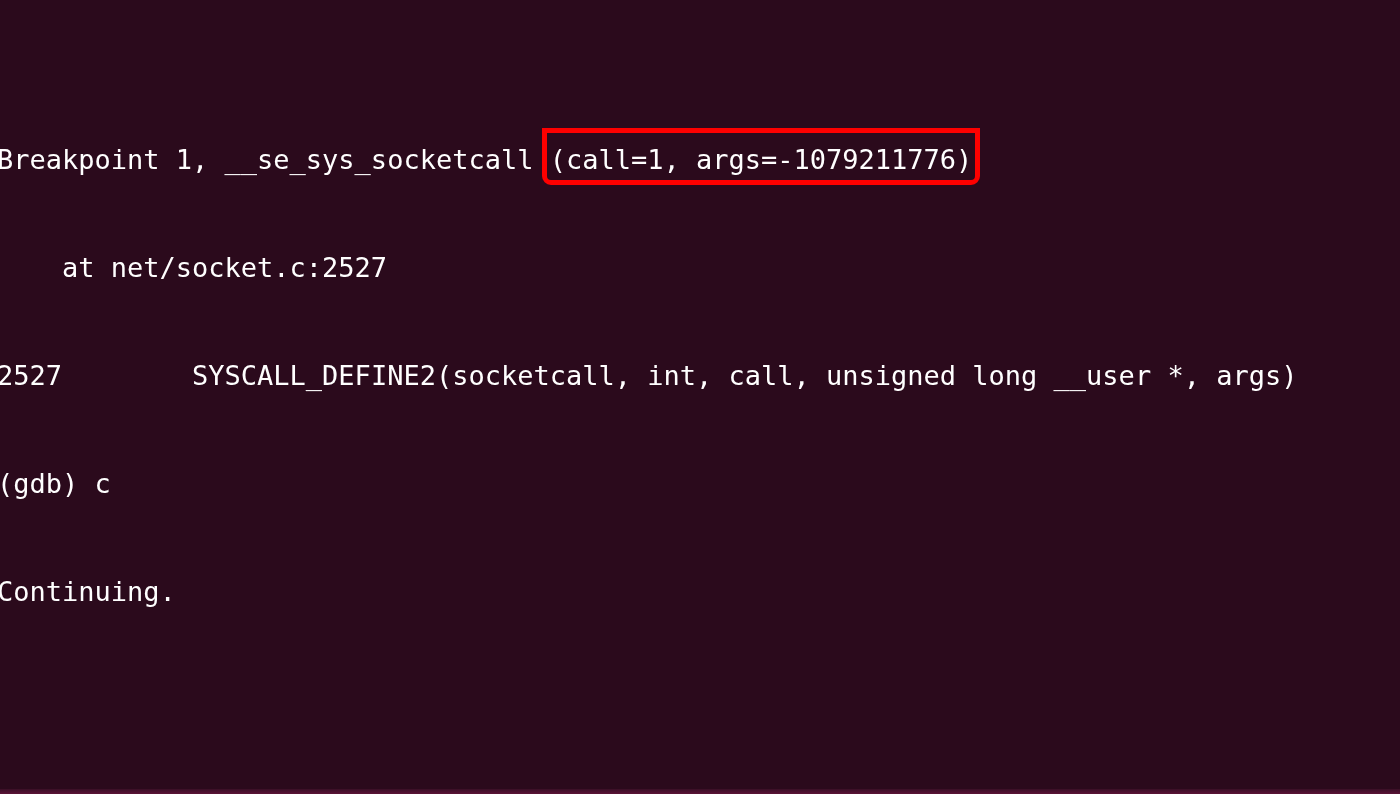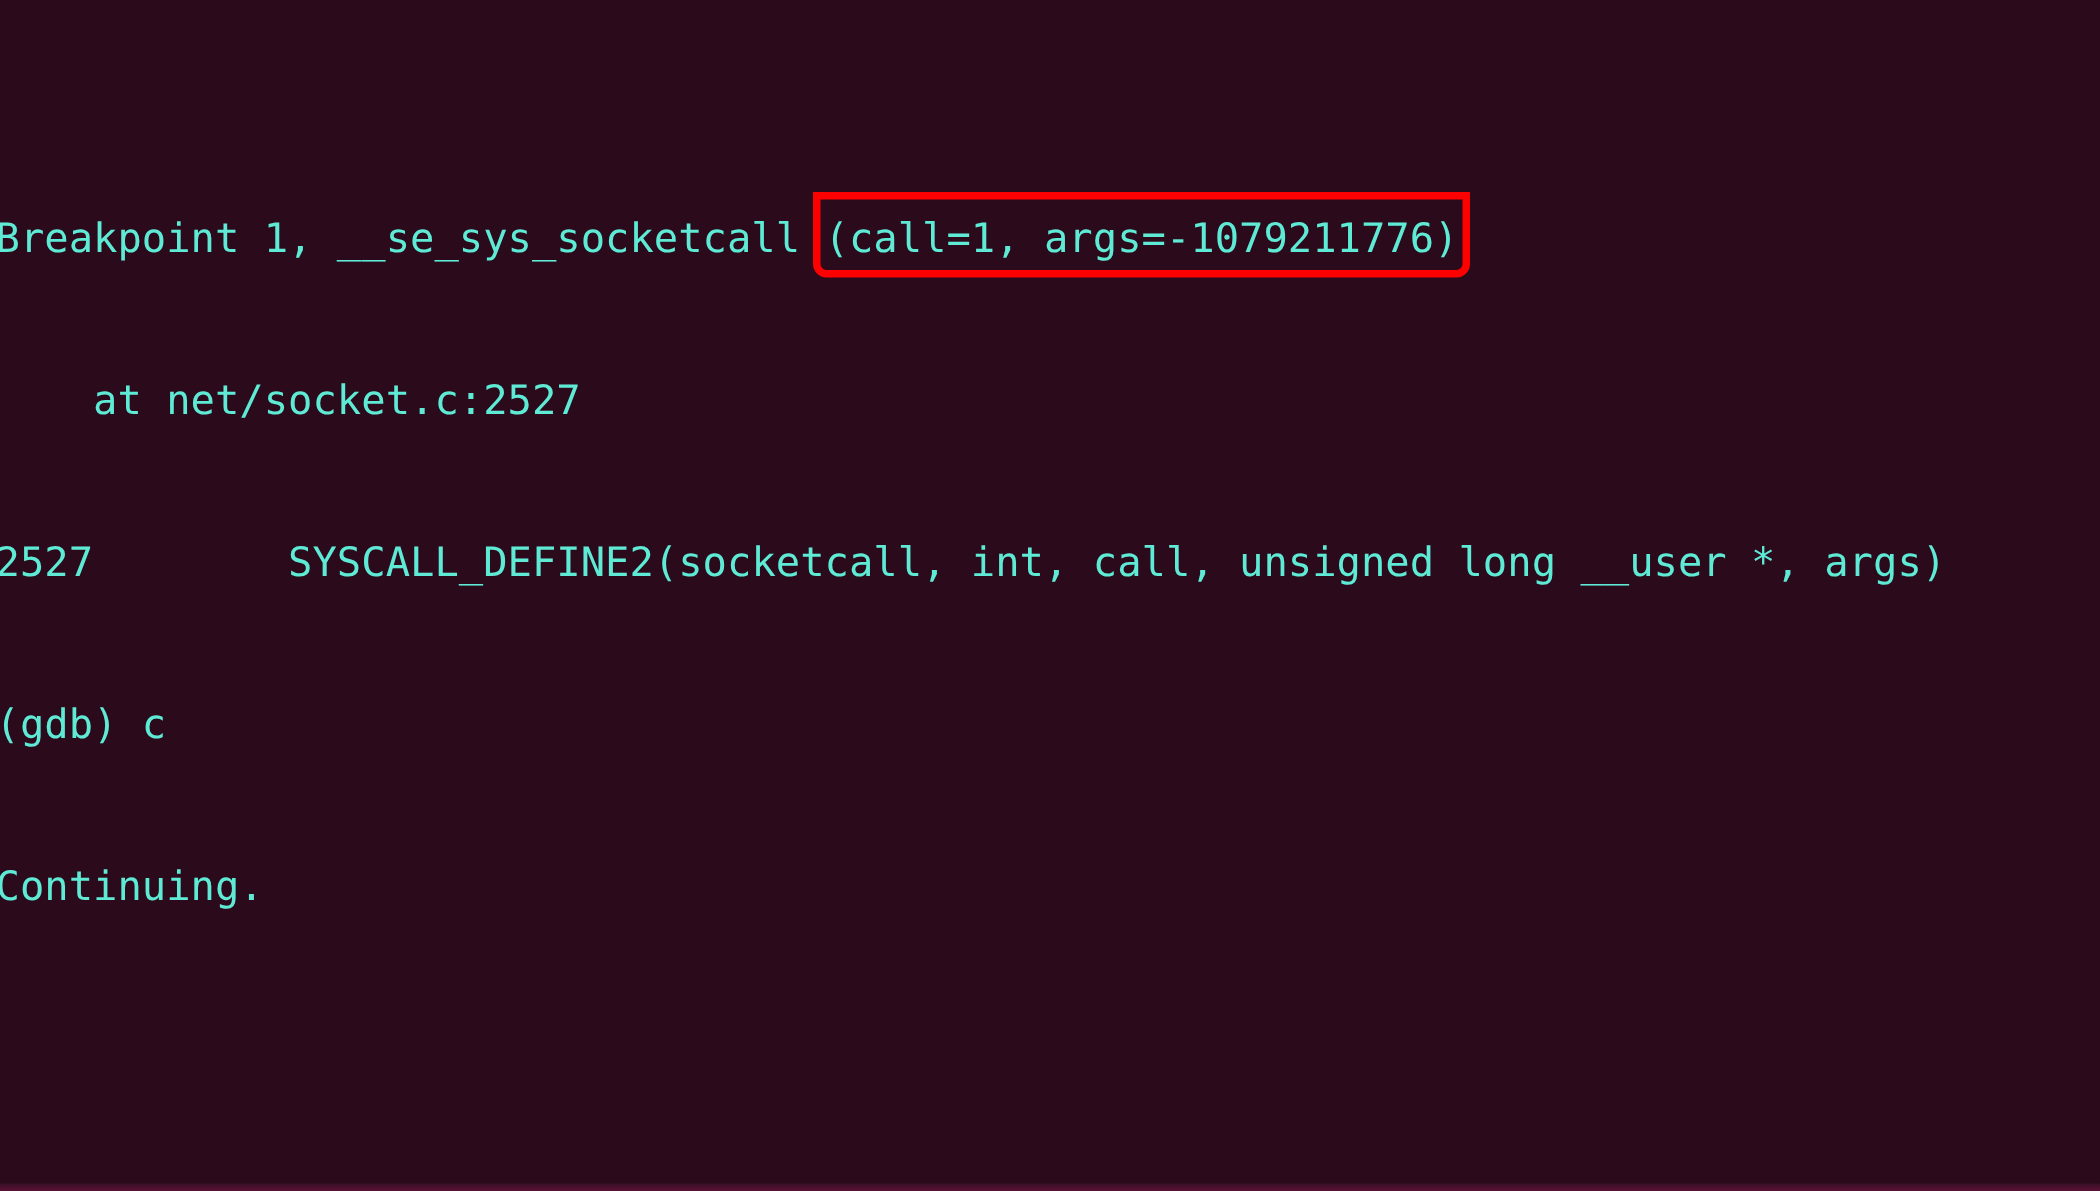--- a/index.html
+++ b/index.html
@@ -10,21 +10,21 @@
   }
   #terminal {
     position: relative;
     width: 1400px;
     height: 794px;
     background: #2b0a1c;
     overflow: hidden;
     font-family: "DejaVu Sans Mono", "Liberation Mono", monospace;
     font-size: 27px;
     line-height: 36px;
-    color: #5eead4;
+    color: #ffffff;
     -webkit-font-smoothing: none;
   }
   
   #screen-text {
     position: absolute;
     left: -3px;
     top: -2px;
     width: 1410px;
     white-space: pre;
   }

